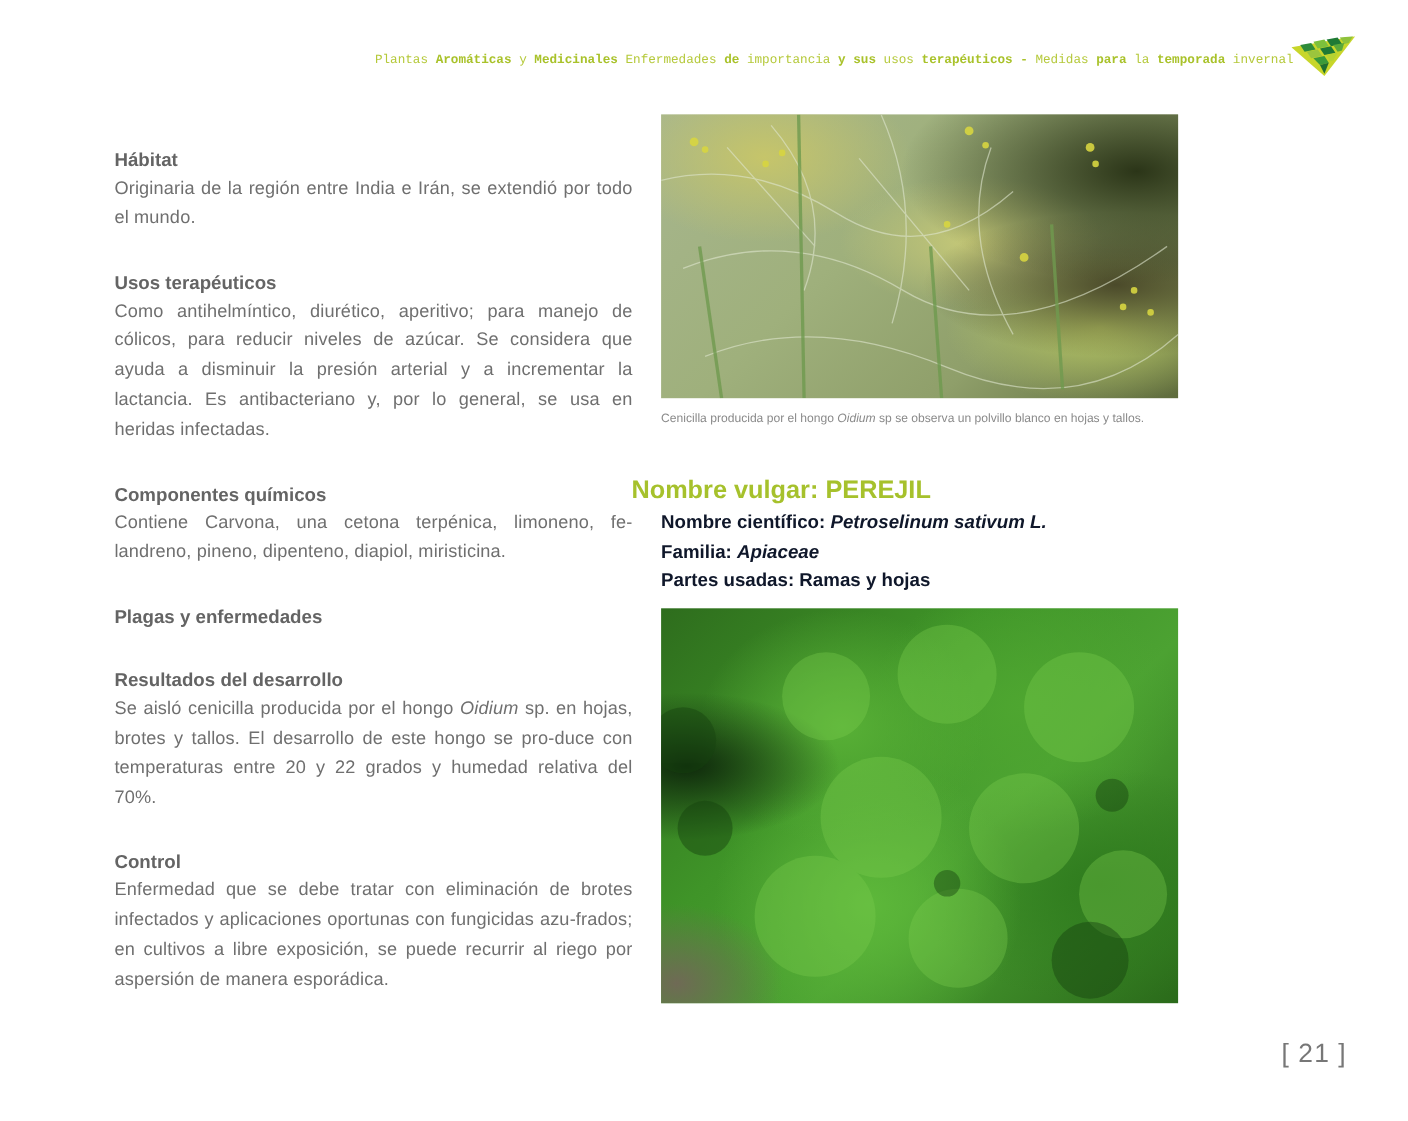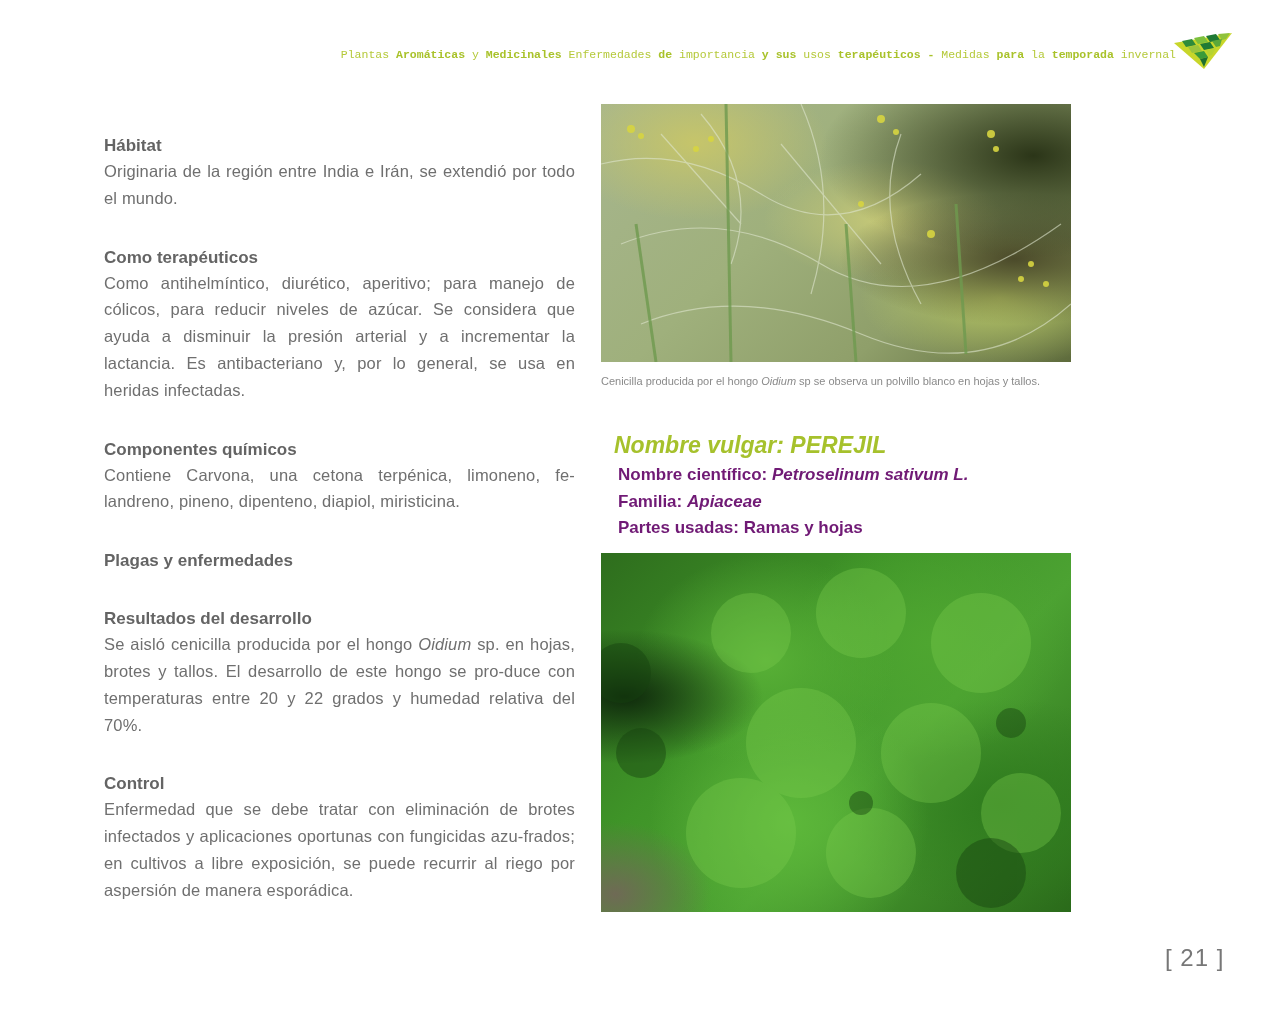--- a/index.html
+++ b/index.html
@@ -33,28 +33,27 @@
         radial-gradient(ellipse at 20% 15%, #c6c56a 0%, rgba(198,197,106,0) 25%),
         linear-gradient(135deg, #a7b68e 0%, #9fb07c 40%, #8f9f6a 70%, #5e6b3c 100%);
     }
     .photo-dill svg, .photo-parsley svg { position: absolute; inset: 0; }
     .caption {
       position: absolute; left: 601px; top: 374px; width: 470px;
       font-size: 11px; line-height: 15px; color: #8a8a8a; text-align: justify;
       font-family: "Liberation Sans", sans-serif;
     }
     .plant-title {
-      position: absolute; left: 614px; top: 432px;
+      position: absolute; left: 574px; top: 432px;
       font-size: 23px; font-weight: bold; color: #a6c12c;
       font-family: "Liberation Sans", sans-serif;
-      font-style: italic;
     }
     .plant-meta {
-      position: absolute; left: 618px; top: 462px;
-      font-size: 17px; font-weight: bold; color: #701a75; line-height: 26.5px;
+      position: absolute; left: 601px; top: 462px;
+      font-size: 17px; font-weight: bold; color: #0f172a; line-height: 26.5px;
       font-family: "Liberation Sans", sans-serif;
     }
     .plant-meta i { font-style: italic; }
     .photo-parsley { top: 553px; height: 359px;
       background:
         radial-gradient(ellipse at 5% 40%, #0f2a0c 0%, rgba(15,42,12,0) 22%),
         radial-gradient(ellipse at 3% 95%, #6f6a55 0%, rgba(111,106,85,0) 15%),
         radial-gradient(ellipse at 35% 30%, #58b036 0%, rgba(88,176,54,0) 30%),
         radial-gradient(ellipse at 70% 25%, #4ea630 0%, rgba(78,166,48,0) 30%),
         radial-gradient(ellipse at 40% 75%, #5db83a 0%, rgba(93,184,58,0) 35%),
@@ -85,21 +84,21 @@
   <polygon points="32,17 42,15 38,22 35,23" fill="#b6d332"></polygon>
   <polygon points="26,26 34,24 30,34" fill="#1e6f30"></polygon>
 </svg>
 
 <div class="left-col" id="leftcol">
   <div class="section">
     <h3>Hábitat</h3>
     <p><span>Originaria de la región entre India e Irán, se extendió por todo el mundo.</span></p>
   </div>
   <div class="section">
-    <h3>Como terapéuticos</h3>
+    <h3>Usos terapéuticos</h3>
     <p><span>Como antihelmíntico, diurético, aperitivo; para manejo de cólicos, para reducir niveles de azúcar. Se considera que ayuda a disminuir la presión arterial y a incrementar la lactancia. Es antibacteriano y, por lo general, se usa en heridas infectadas.</span></p>
   </div>
   <div class="section">
     <h3>Componentes químicos</h3>
     <p><span>Contiene Carvona, una cetona terpénica, limoneno, fe-landreno, pineno, dipenteno, diapiol, miristicina.</span></p>
   </div>
   <div class="section">
     <h3>Plagas y enfermedades</h3>
   </div>
   <div class="section">

